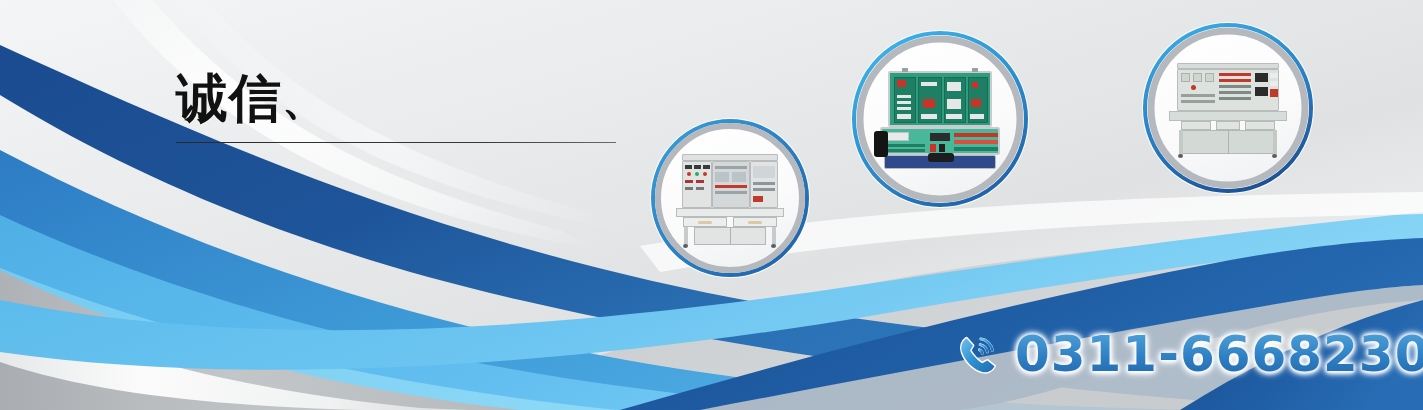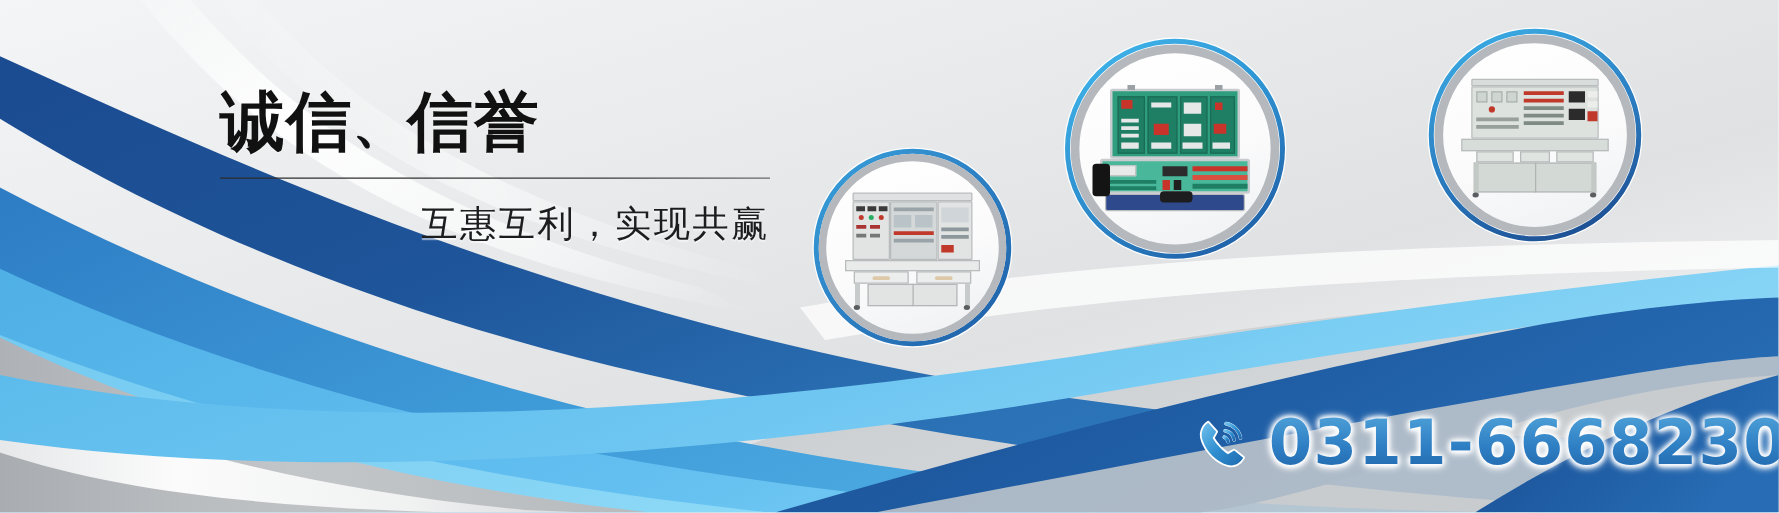--- a/index.html
+++ b/index.html
@@ -255,24 +255,22 @@
       <path d="M 1180,410 C 1260,360 1340,322 1423,300 L 1423,410 Z" fill="url(#gRightNavy)"></path>
 
       <path d="M 640,246 C 860,208 1100,196 1423,192 L 1423,214 C 1100,220 880,236 660,272 Z" fill="#ffffff" opacity=".75"></path>
     </svg>
   </div>
 
   <div id="headline-block">
     <div id="headline">
       <span class="h-black">诚信</span>
       <span class="h-sep">、</span>
-      <span class="h-black">信誉</span>
     </div>
     <div id="rule"></div>
-    <div id="subtitle">互惠互利，实现共赢</div>
   </div>
 
   <div class="circle" style="left:650px; top:118px; width:160px; height:160px;">
     <div class="photo" style="left:10px; top:10px; width:140px; height:140px;">
       <div class="bench" style="left:16px; top:26px; width:108px; height:94px;">
 
         <div class="panel" style="left:6px; top:0px; width:96px; height:7px; background:#dfe1e2;"></div>
 
         <div class="panel" style="left:6px; top:7px; width:30px; height:47px;"></div>
         <div class="sw" style="position:absolute;left:9px;top:11px;width:7px;height:4px;background:#3a3a3a;"></div>

